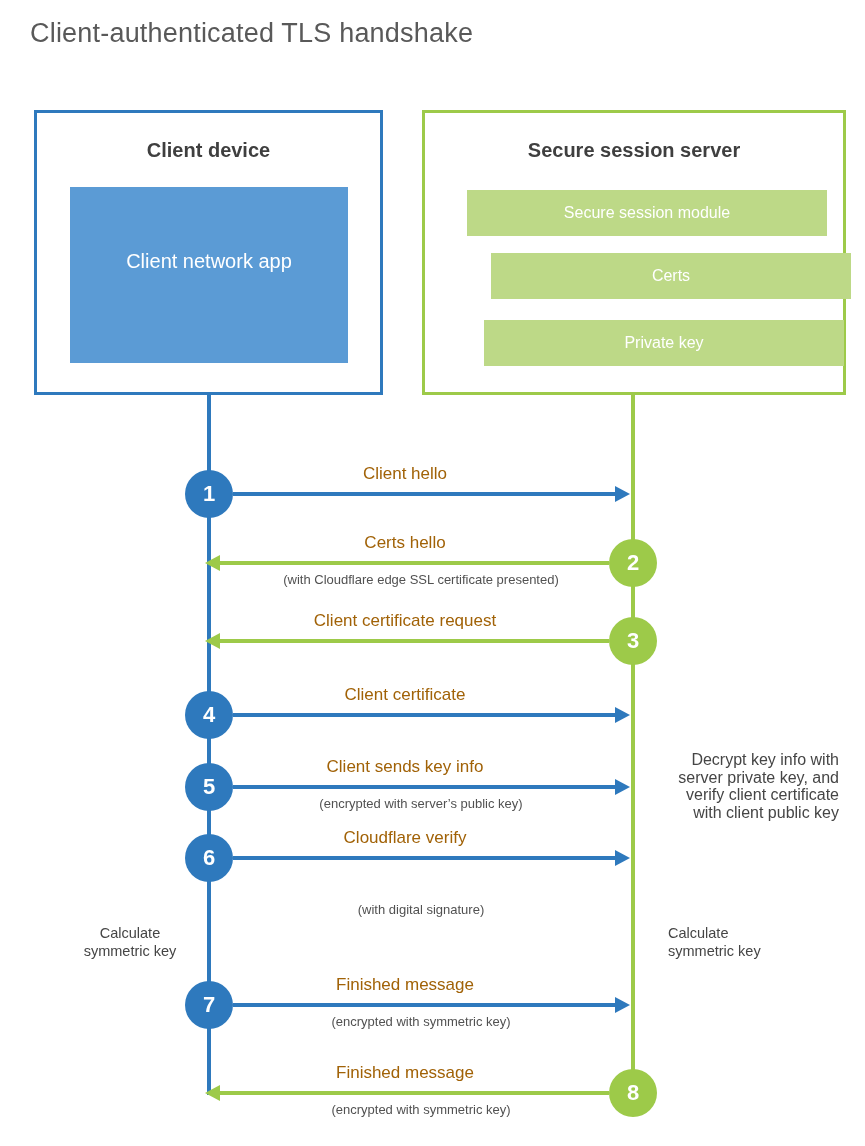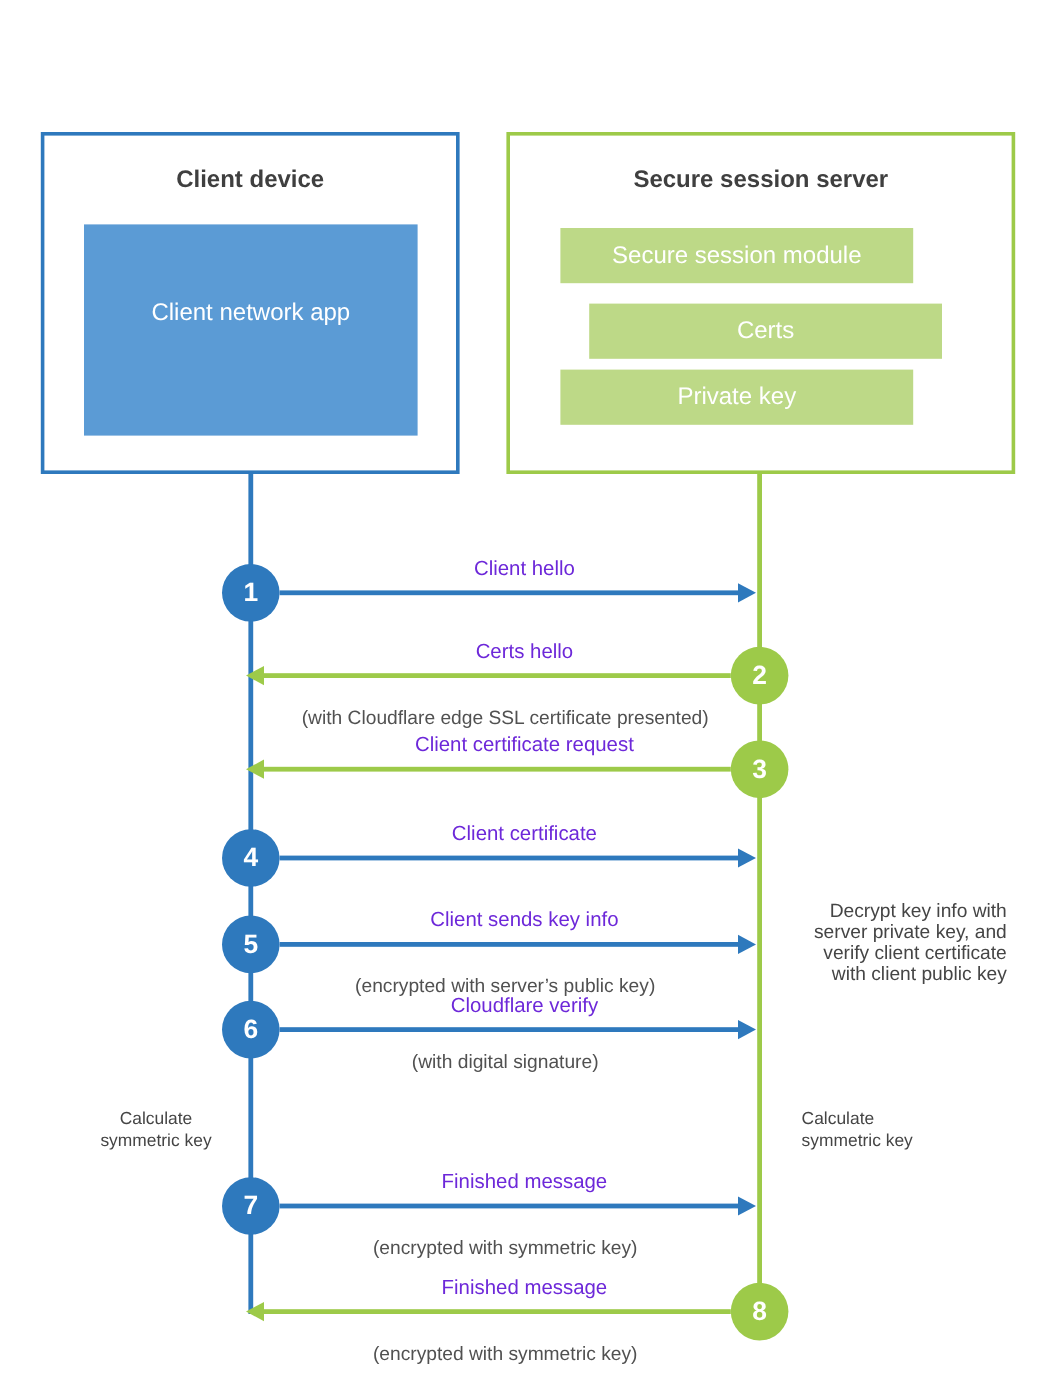--- a/index.html
+++ b/index.html
@@ -25,72 +25,73 @@
   }
   .app-rect{
     position:absolute;left:33px;top:74px;width:278px;height:176px;
     background:var(--client-fill);
     display:flex;align-items:center;justify-content:center;text-align:center;
     color:#ffffff;font-size:20px;line-height:26px;
     padding:0 50px;box-sizing:border-box;
   }
   .app-rect .inner{transform:translateY(-14px);}
   .module-bar{
-    position:absolute;left:42px;width:294px;height:46px;
+    position:absolute;left:42px;width:360px;height:46px;
     background:var(--server-fill);
     display:flex;align-items:center;justify-content:center;
-    color:#ffffff;font-size:20px;
+    color:#ffffff;font-size:16px;
   }
   #module-0{top:77px;}
   #module-1{top:140px;margin-left:24px;}
-  #module-2{top:195px;}
+  #module-2{top:207px;margin-left:17px;}
   
   .lifeline{position:absolute;width:4px;top:394px;}
   #client-lifeline{left:207px;height:701px;background:var(--client-primary);}
   #server-lifeline{left:631px;height:701px;background:var(--server-primary);}
   
   .step-circle{
     position:absolute;width:48px;height:48px;border-radius:50%;
     display:flex;align-items:center;justify-content:center;
     color:#ffffff;font-size:22px;font-weight:700;z-index:3;
   }
   .step-circle.client{background:var(--client-primary);}
   .step-circle.server{background:var(--server-primary);}
   .arrow-shaft{position:absolute;height:4px;z-index:2;}
   .arrow-shaft.client{background:var(--client-primary);}
   .arrow-shaft.server{background:var(--server-primary);}
   .arrow-head{position:absolute;width:0;height:0;z-index:2;
     border-top:8px solid transparent;border-bottom:8px solid transparent;}
   .arrow-head.right.client{border-left:15px solid var(--client-primary);}
   .arrow-head.left.server{border-right:15px solid var(--server-primary);}
   .step-label{
-    position:absolute;left:225px;width:424px;text-align:center;
-    font-size:17px;color:#6d28d9;z-index:2;
+    position:absolute;left:193px;width:424px;text-align:center;
+    font-size:17px;color:#a16207;z-index:2;
   }
   .step-sublabel{
     position:absolute;left:209px;width:424px;text-align:center;
-    font-size:16px;color:#515151;z-index:2;margin-top:18px;
+    font-size:13px;color:#515151;z-index:2;
   }
   
   .side-note{
     position:absolute;left:663px;top:751px;width:176px;
     font-size:16px;line-height:17.5px;color:#454545;text-align:right;
   }
   .calc-note{
     position:absolute;top:925px;
     font-size:14.5px;line-height:17.5px;color:#454545;
   }
   #calc-client{left:70px;width:120px;text-align:center;}
   #calc-server{left:668px;width:110px;text-align:left;}
 </style>
 </head>
 <body>
 
 <div id="canvas" style="--client-primary: #2e79bd; --client-fill: #5b9bd5; --server-primary: #9dca49; --server-fill: #bdd987;">
 
+  <div class="page-title">Client-authenticated TLS handshake</div>
 
   <div class="actor-box" id="client-box">
     <div class="actor-title">Client device</div>
     <div class="app-rect">
       <span class="inner">Client network app</span>
     </div>
   </div>
 
   <div class="actor-box" id="server-box">
     <div class="actor-title">Secure session server</div>
@@ -128,21 +129,21 @@
       <div class="step-label" style="top: 685px;">Client certificate</div>
       <div class="step-circle client" style="left: 185px; top: 763px;">5</div>
       <div class="arrow-shaft client" style="top: 785px; left: 233px; width: 382px;"></div>
       <div class="arrow-head right client" style="top: 779px; left: 615px;"></div>
       <div class="step-label" style="top: 757px;">Client sends key info</div>
       <div class="step-sublabel" style="top: 796px;">(encrypted with server’s public key)</div>
       <div class="step-circle client" style="left: 185px; top: 834px;">6</div>
       <div class="arrow-shaft client" style="top: 856px; left: 233px; width: 382px;"></div>
       <div class="arrow-head right client" style="top: 850px; left: 615px;"></div>
       <div class="step-label" style="top: 828px;">Cloudflare verify</div>
-      <div class="step-sublabel" style="top: 859px;">(with digital signature)</div>
+      <div class="step-sublabel" style="top: 902px;">(with digital signature)</div>
       <div class="step-circle client" style="left: 185px; top: 981px;">7</div>
       <div class="arrow-shaft client" style="top: 1003px; left: 233px; width: 382px;"></div>
       <div class="arrow-head right client" style="top: 997px; left: 615px;"></div>
       <div class="step-label" style="top: 975px;">Finished message</div>
       <div class="step-sublabel" style="top: 1014px;">(encrypted with symmetric key)</div>
       <div class="step-circle server" style="left: 609px; top: 1069px;">8</div>
       <div class="arrow-shaft server" style="top: 1091px; left: 220px; width: 389px;"></div>
       <div class="arrow-head left server" style="top: 1085px; left: 205px;"></div>
       <div class="step-label" style="top: 1063px;">Finished message</div>
       <div class="step-sublabel" style="top: 1102px;">(encrypted with symmetric key)</div>

